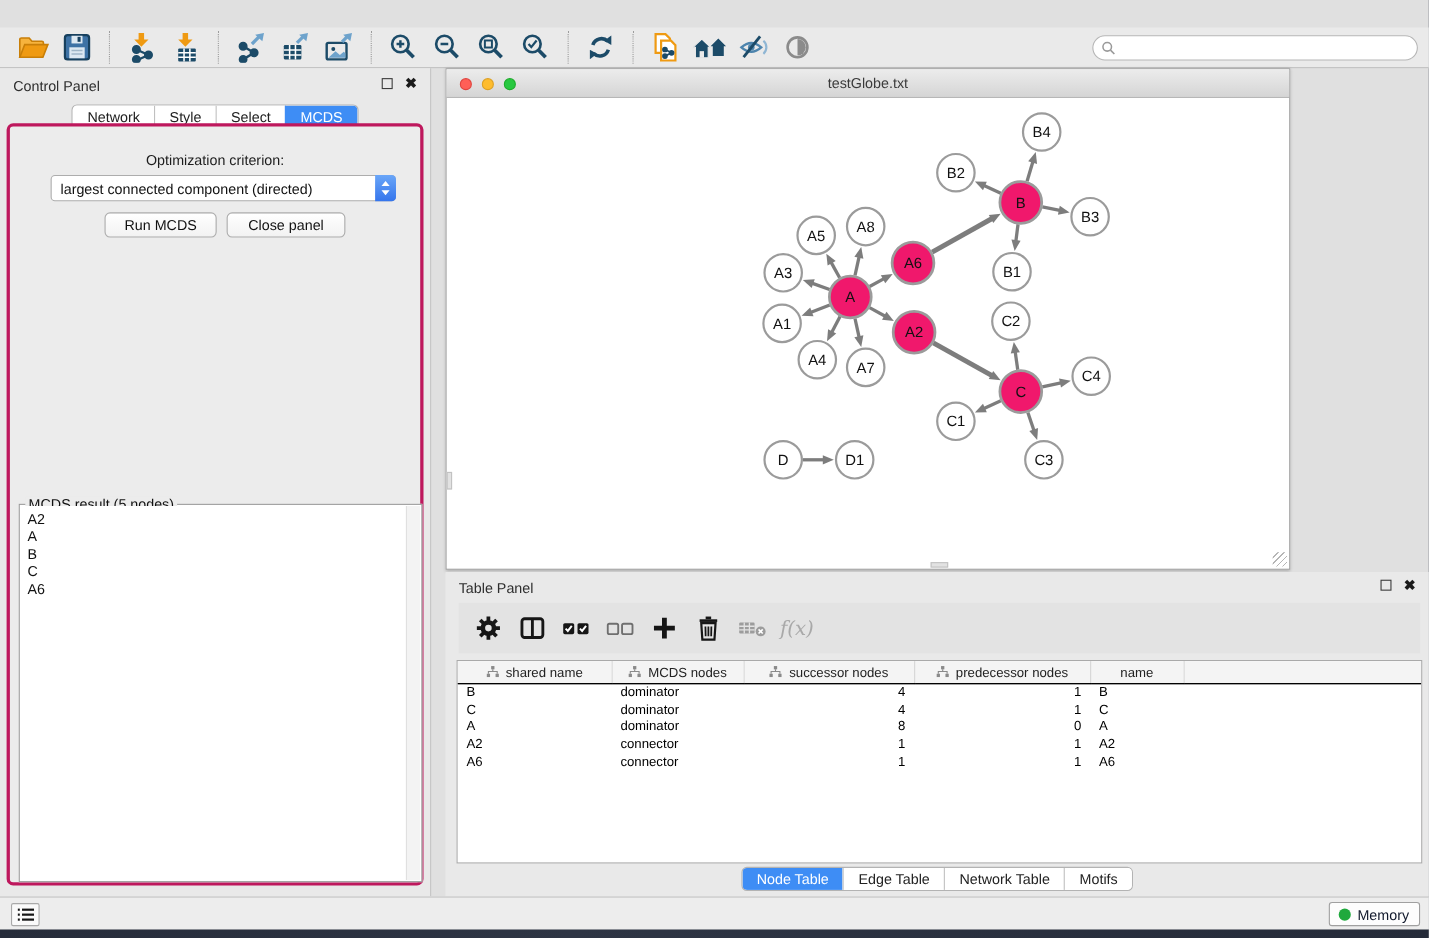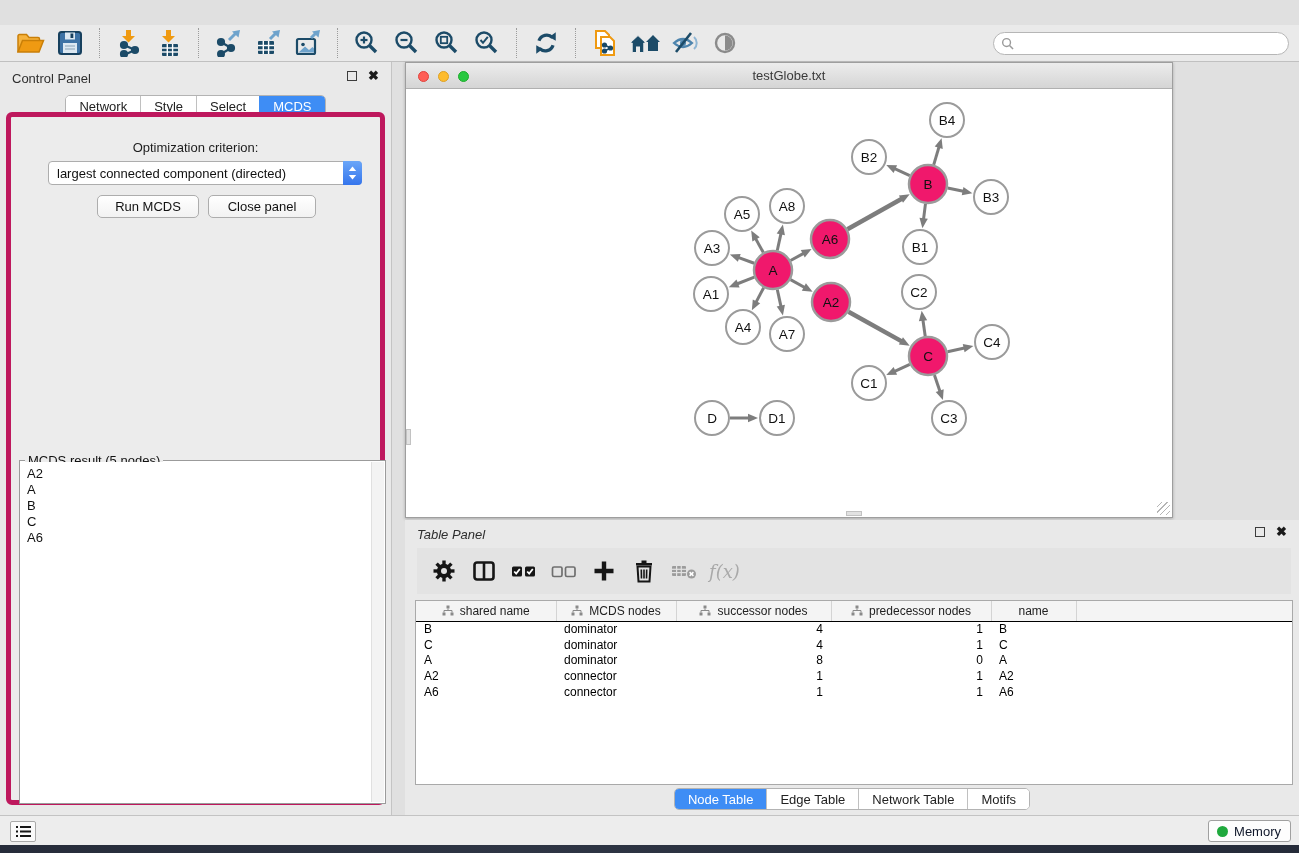--- a/index.html
+++ b/index.html
@@ -43,21 +43,21 @@
     border-right:1px solid #c4c4c4;}
   #control-panel .hdr{position:absolute;left:12px;top:9px;}
   #control-panel .panel-icons{right:12px;}
   .segmented{display:inline-flex;border:1px solid #b3b3b3;border-radius:5px;overflow:hidden;
     background:#fff;height:22px;}
   .seg{padding:0 13px;font-size:13px;color:#222;display:flex;align-items:center;background:#fff;}
   .seg + .seg{border-left:1px solid #c0c0c0;}
   .seg.active{background:#3e8df5;color:#fff;border-left-color:#3e8df5;}
   #cp-tabs{position:absolute;left:0;right:0;top:33px;text-align:center;}
   .cp-inner{position:absolute;left:6px;top:50px;width:379px;height:693px;background:#ececec;
-    border:5px solid #be185d;border-radius:6px;}
+    border:3px solid #be185d;border-radius:6px;}
   .opt-label{position:absolute;left:0;right:0;top:23px;text-align:center;font-size:13px;color:#1d1d1d;}
   .combo{position:absolute;left:37px;top:44px;width:314px;height:24px;background:#fff;
     border:1px solid #adadad;border-radius:4px;display:flex;align-items:center;}
   .combo .val{flex:1;font-size:13px;color:#111;padding-left:8px;white-space:nowrap;}
   .combo .stepper{width:19px;height:24px;margin-right:-1px;border-radius:0 4px 4px 0;
     background:linear-gradient(#6aa6f8,#3575ec);display:flex;align-items:center;justify-content:center;}
   .btn{position:absolute;height:23px;background:linear-gradient(#ffffff,#f2f2f2);
     border:1px solid #adadad;border-radius:5px;font-size:13px;color:#111;
     display:flex;align-items:center;justify-content:center;}
   #run-btn{left:86px;top:78px;width:102px;}
@@ -84,21 +84,21 @@
   #graph{position:absolute;left:0;top:26px;}
   .resize-grip{position:absolute;right:2px;bottom:2px;width:13px;height:13px;
     background:repeating-linear-gradient(135deg,transparent 0 3px,#b5b5b5 3px 4px);}
   .grip-left{position:absolute;left:0;top:366px;width:5px;height:16px;background:#e2e2e2;
     border:1px solid #c2c2c2;}
   .grip-bottom{position:absolute;left:440px;bottom:1px;width:16px;height:5px;background:#e2e2e2;
     border:1px solid #c2c2c2;}
 
   
   #table-panel{position:absolute;left:405px;top:520px;width:894px;height:295px;background:#e9e9e9;}
-  #table-panel .hdr{position:absolute;left:12px;top:7px;font-style:italic;}
+  #table-panel .hdr{position:absolute;left:12px;top:7px;}
   #table-panel .panel-icons{right:12px;top:7px;}
   .tp-toolbar{position:absolute;left:12px;top:28px;width:874px;height:46px;background:#e3e3e3;
     display:flex;align-items:center;padding-left:10px;gap:6px;}
   .tp-btn{width:34px;height:34px;display:flex;align-items:center;justify-content:center;}
   .fx{font-family:"DejaVu Serif",serif;font-style:italic;color:#a9a9a9;font-size:18px;margin-left:2px;}
   .tablebox{position:absolute;left:10px;top:80px;width:878px;height:185px;background:#fff;
     border:1px solid #a9a9a9;overflow:hidden;}
   table.datatable{border-collapse:collapse;table-layout:fixed;width:876px;font-size:12px;color:#000;}
   table.datatable th{height:20px;background:#f4f4f4;border-bottom:1px solid #000000;
     border-right:1px solid #d4d4d4;font-weight:normal;font-size:12px;color:#222;

